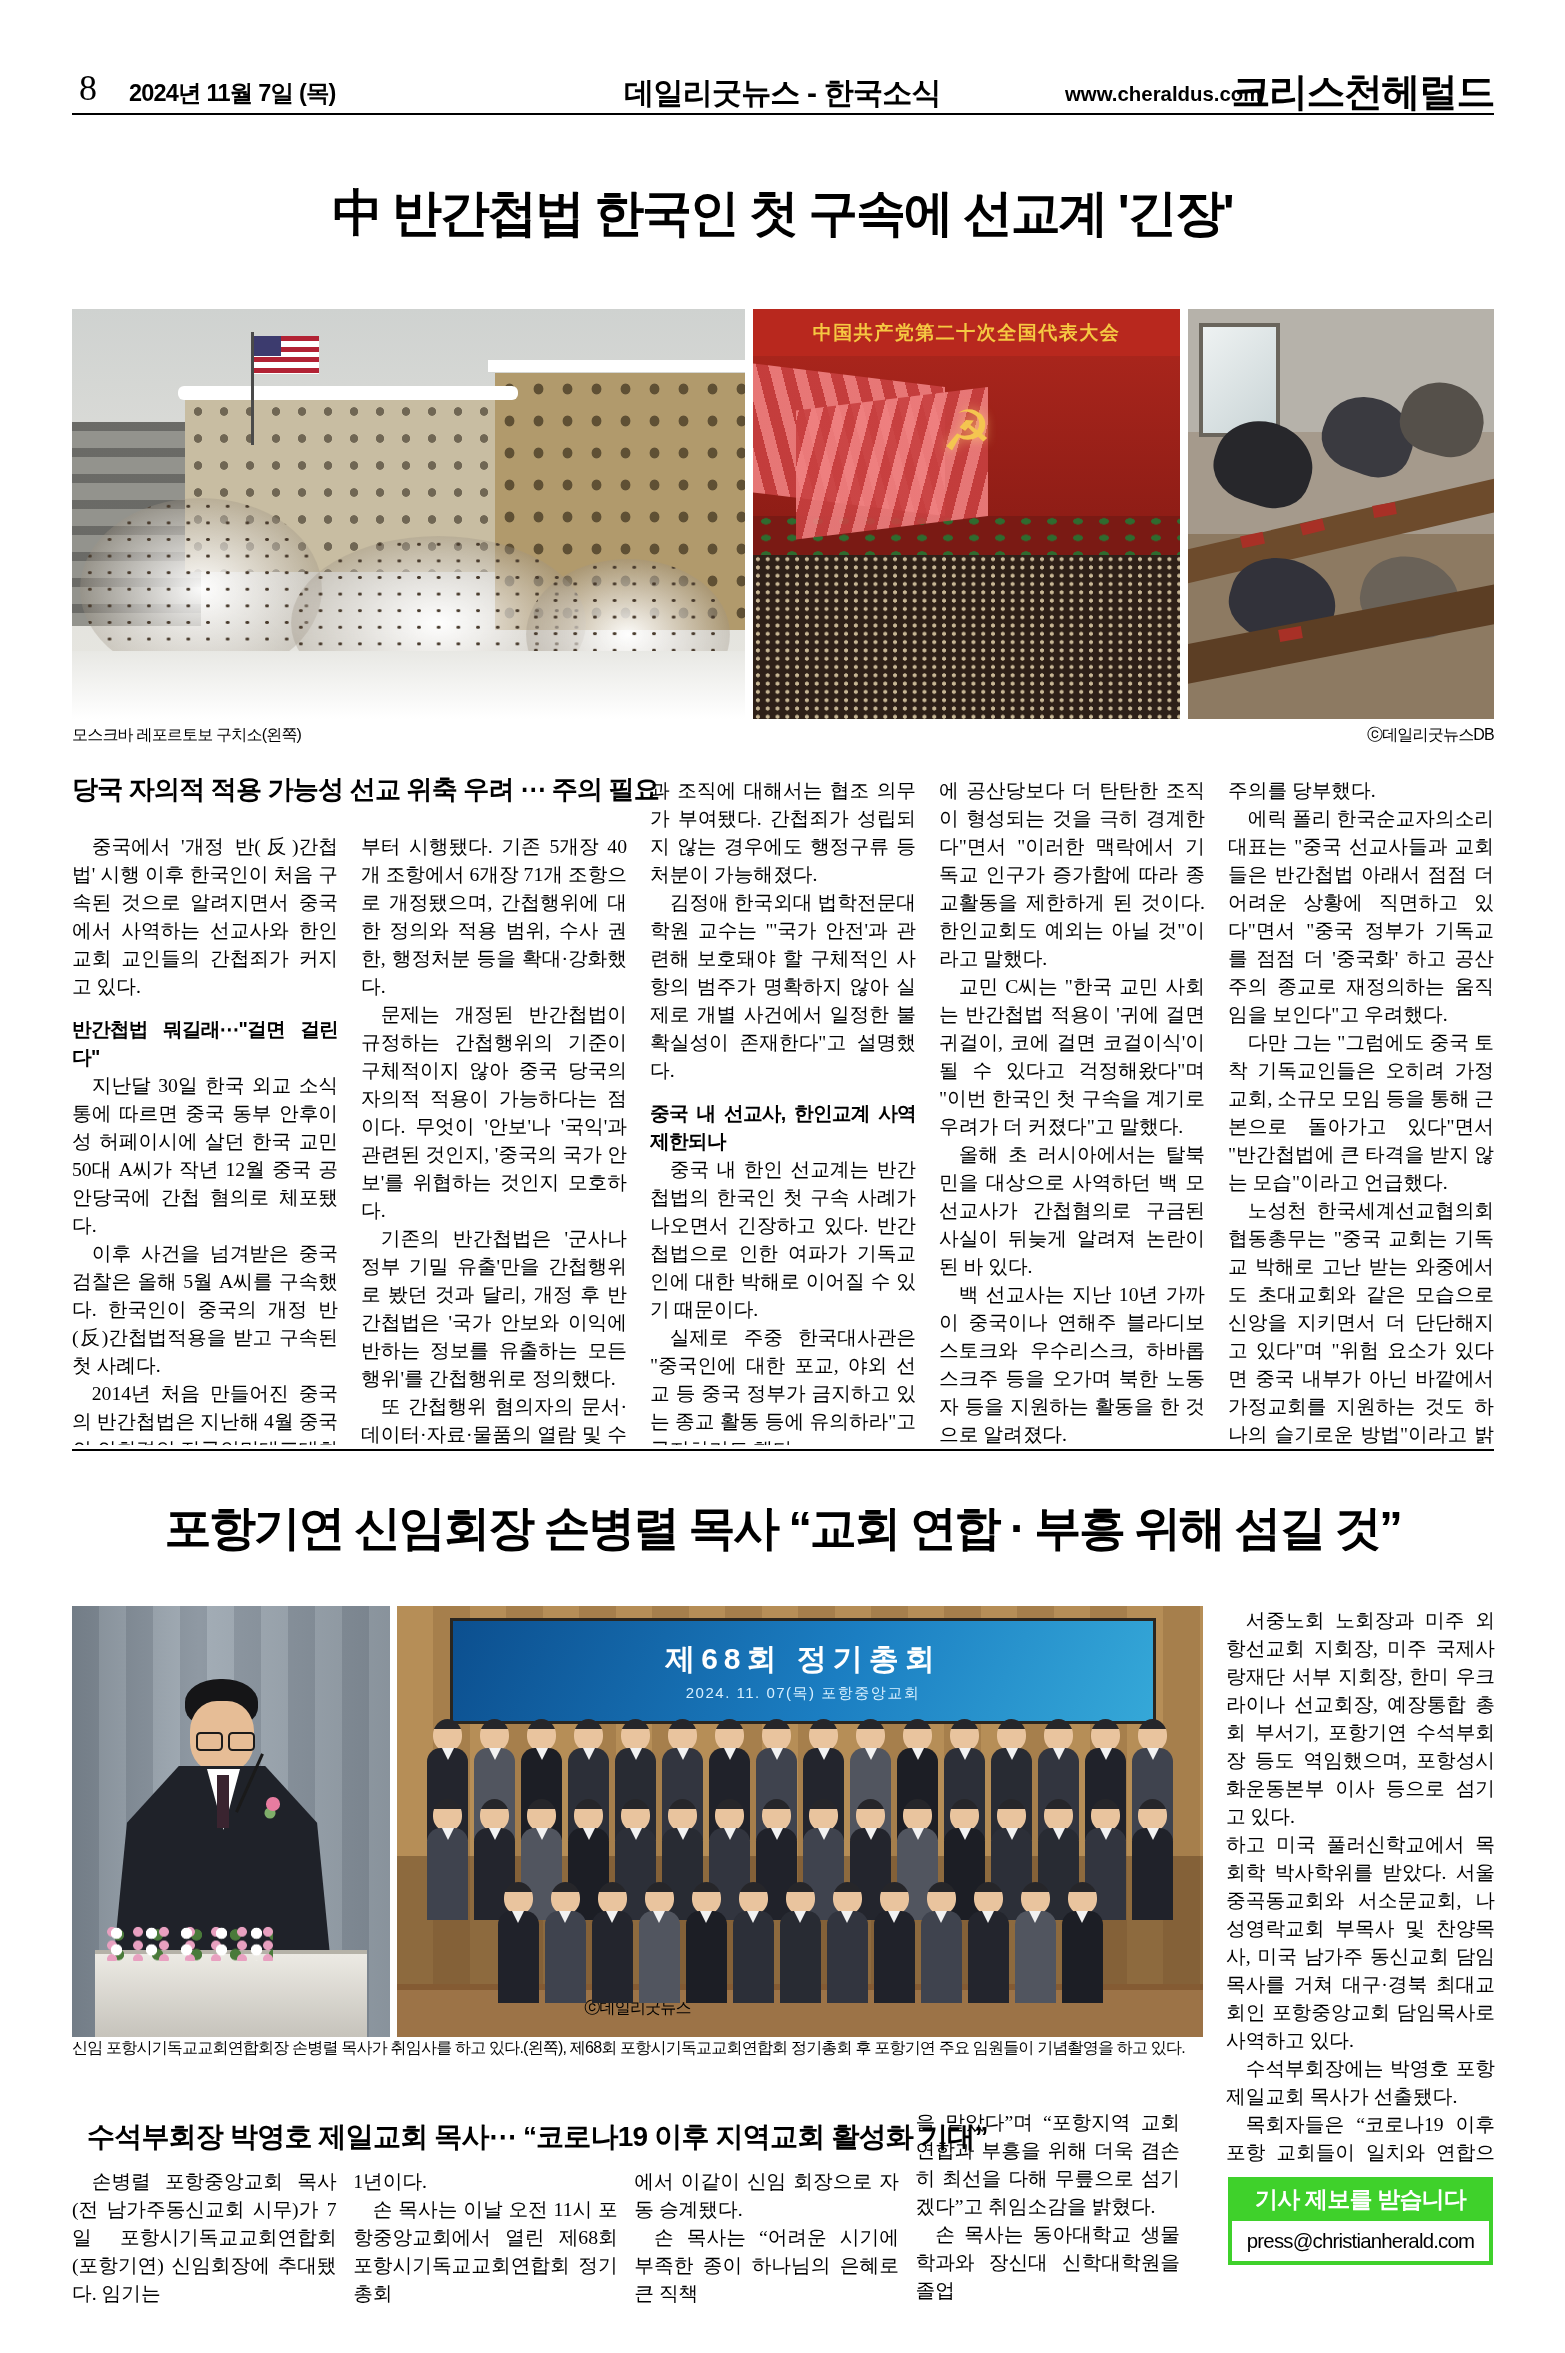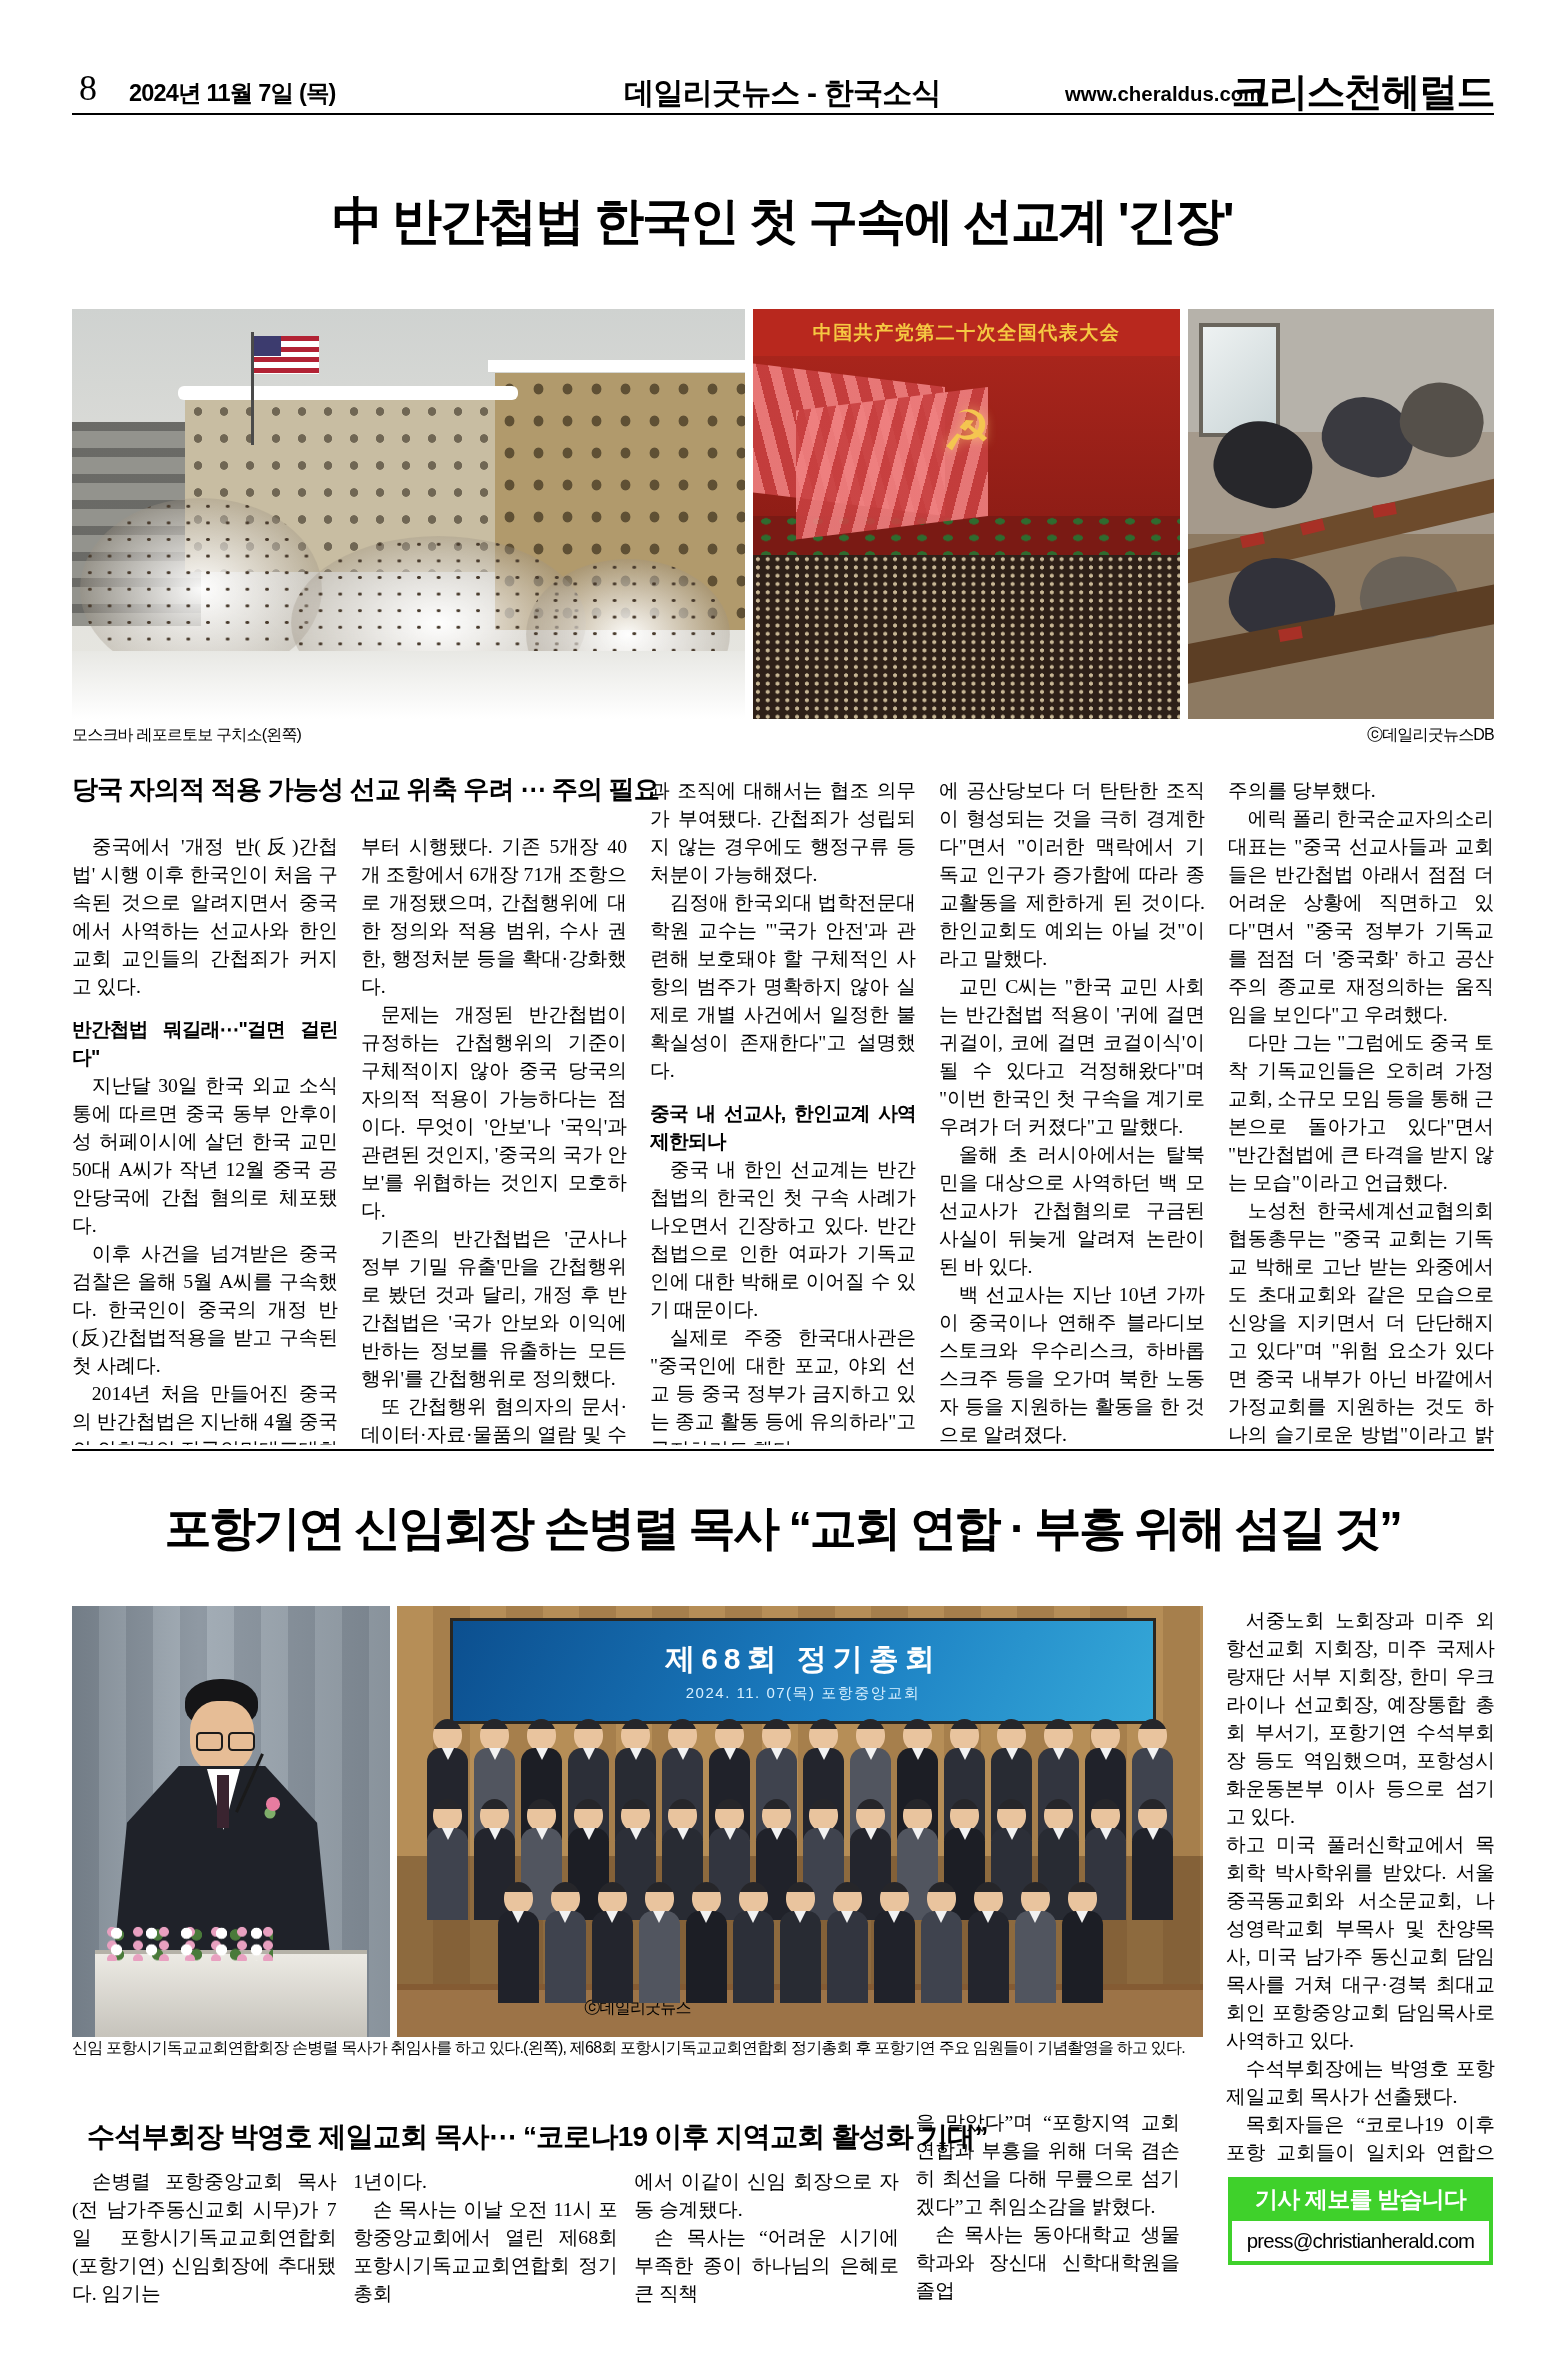--- a/index.html
+++ b/index.html
@@ -10,21 +10,21 @@
   .page-num{position:absolute;left:79px;top:67px;font-size:36px;font-family:"Liberation Serif",serif;}
   .m-date{position:absolute;left:129px;top:77px;font-family:"Liberation Sans","DejaVu Sans",sans-serif;font-weight:bold;font-size:23.5px;letter-spacing:-0.8px;}
   .section-title{position:absolute;left:0;right:0;top:73px;text-align:center;font-family:"Liberation Sans",sans-serif;font-weight:bold;font-size:30px;letter-spacing:-0.8px;}
   .website{position:absolute;left:1065px;top:83px;font-family:"Liberation Sans",sans-serif;font-weight:bold;font-size:20.4px;}
   .logo{position:absolute;right:71px;top:65px;font-family:"Liberation Sans",sans-serif;font-weight:900;font-size:39px;letter-spacing:-1.5px;}
   .rule{position:absolute;left:72px;width:1422px;height:2.3px;background:#000;}
   .rule-top{top:113px;}
   .rule-mid{top:1449px;}
 
   
-  .headline1{position:absolute;left:0;right:0;top:180px;margin:8px;text-align:center;
+  .headline1{position:absolute;left:0;right:0;top:180px;margin:0;text-align:center;
              font-family:"Liberation Sans",sans-serif;font-weight:900;font-size:50px;letter-spacing:-2.3px;}
   .headline2{position:absolute;left:0;right:0;top:1497px;margin:0;text-align:center;
              font-family:"Liberation Sans",sans-serif;font-weight:900;font-size:47px;letter-spacing:-2.3px;}
   .subhead1{position:absolute;left:72px;top:772px;margin:0;font-family:"Liberation Sans",sans-serif;
             font-weight:bold;font-size:26px;letter-spacing:-0.8px;}
   .subhead2{position:absolute;left:72px;top:2103px;margin:15px;font-family:"Liberation Sans",sans-serif;
             font-weight:bold;font-size:28px;letter-spacing:-0.8px;}
 
   
   .caption{position:absolute;font-family:"Liberation Sans",sans-serif;font-size:16px;letter-spacing:-0.8px;white-space:nowrap;}

